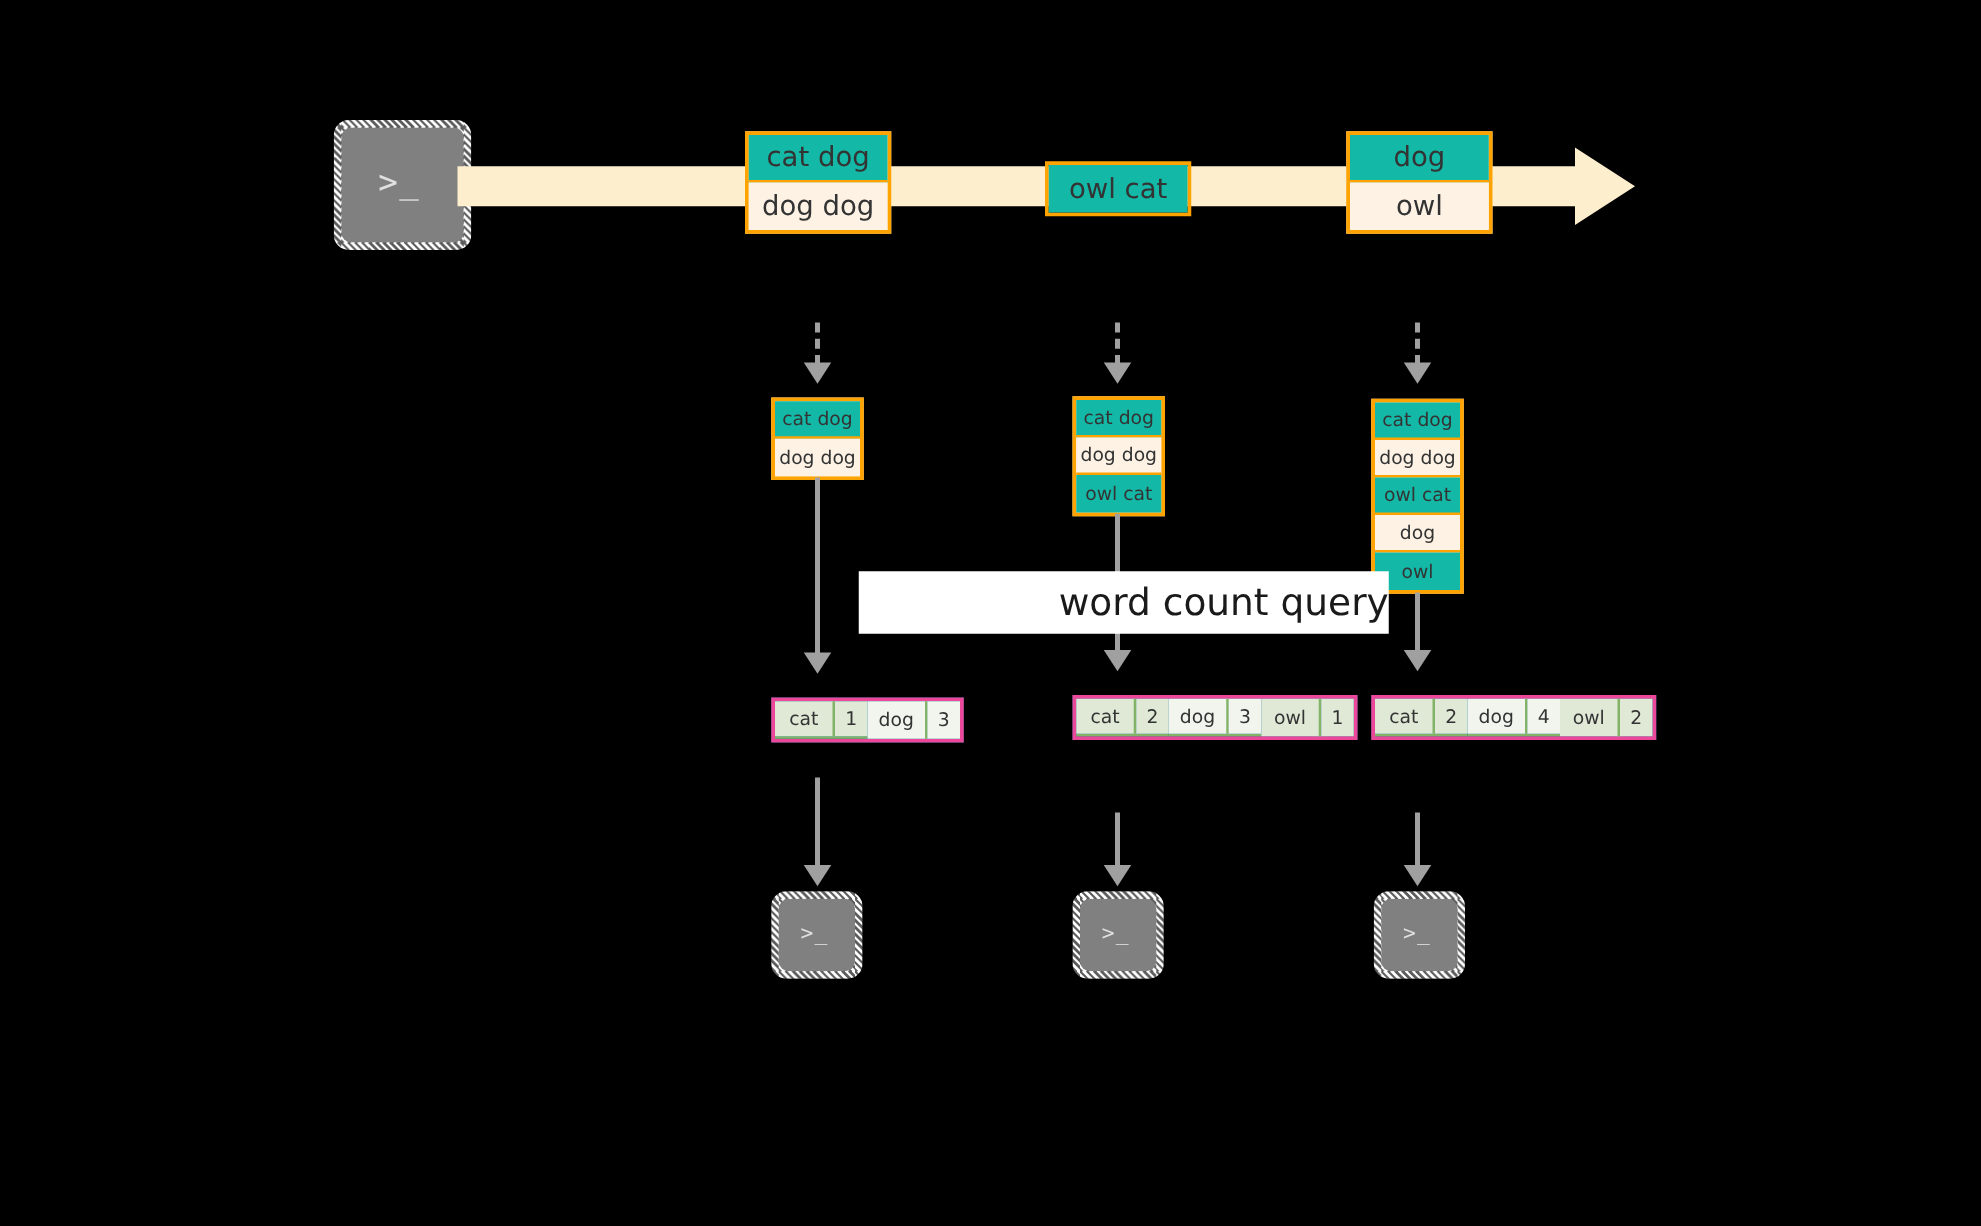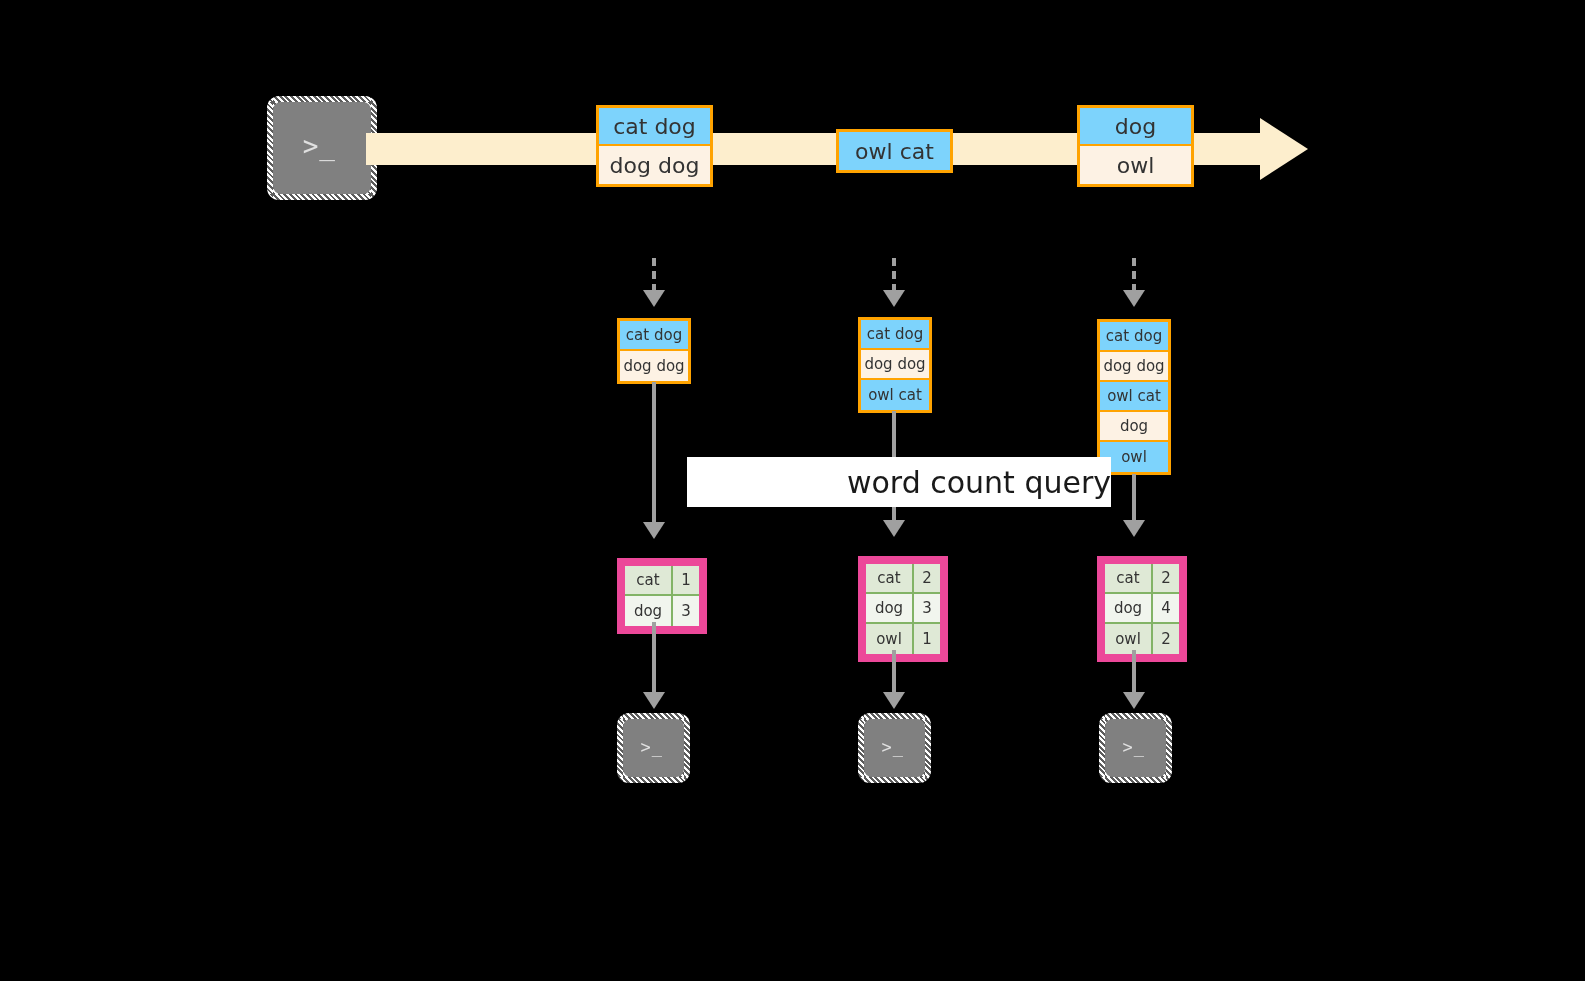--- a/index.html
+++ b/index.html
@@ -66,38 +66,38 @@
     background: #fdeecd;
     display: flex;
     flex-direction: column;
   }
   .ev-row {
     display: flex;
     align-items: center;
     justify-content: center;
     color: #333333;
     border-bottom: 2px solid #ffa300;
-    background: #7dd3fc;
+    background: #14b8a6;
     white-space: nowrap;
   }
   .ev-row:last-child { border-bottom: none; }
   .ev-row.alt { background: #fdf2e4; }
 
   
   .ev-big .ev-row { height: 38px; font-size: 22px; }
   
   .ev-small .ev-row { height: 30px; font-size: 15px; }
 
   
   .res-table {
     position: absolute;
-    border: 8px solid #ec4899;
+    border: 3px solid #ec4899;
     background: #0369a1;
     display: flex;
-    flex-direction: column;
+    flex-direction: row;
   }
   .res-row {
     display: flex;
     height: 30px;
     border-bottom: 2px solid #82b366;
   }
   .res-row:last-child { border-bottom: none; }
   .res-cell {
     display: flex;
     align-items: center;

